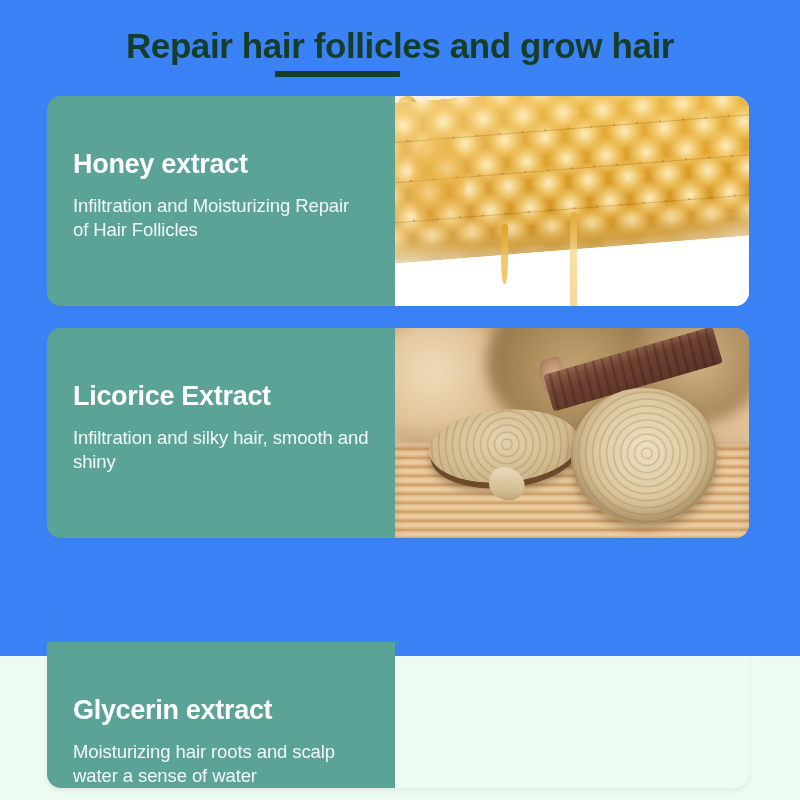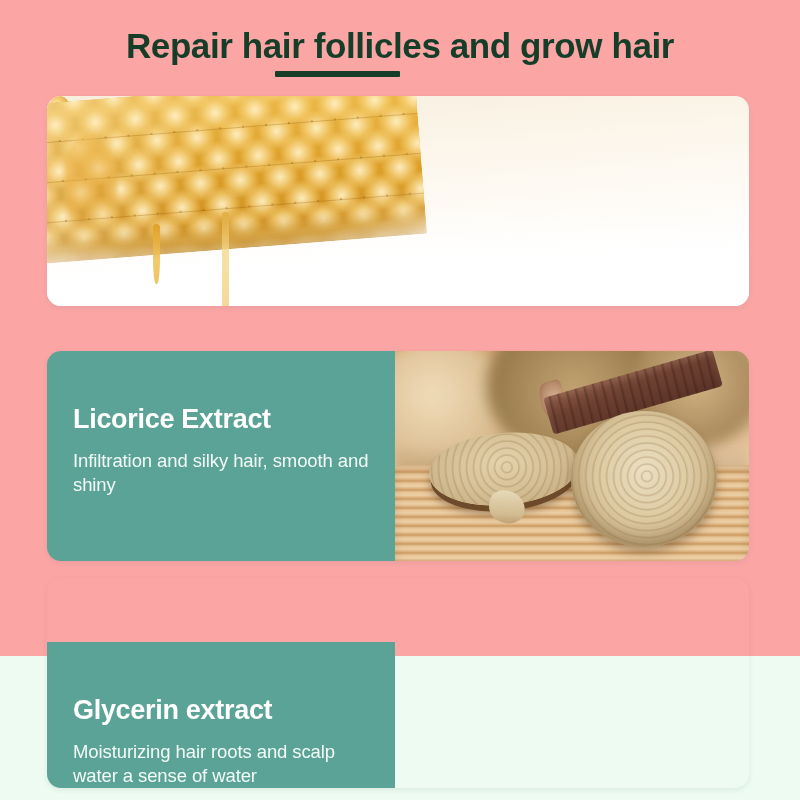--- a/index.html
+++ b/index.html
@@ -13,21 +13,21 @@
     overflow: hidden;
     background: #edfbf2;
     font-family: "Liberation Sans", sans-serif;
     -webkit-font-smoothing: antialiased;
   }
 
   .page {
     position: relative;
     width: 800px;
     height: 656px;
-    background: #fca5a5;
+    background: #3b82f6;
     box-sizing: border-box;
   }
 
   
   .title-wrap {
     position: absolute;
     left: 0;
     top: 24px;
     width: 800px;
     text-align: center;
@@ -57,21 +57,21 @@
     position: absolute;
     left: 47px;
     width: 702px;
     height: 210px;
     border-radius: 14px;
     overflow: hidden;
     display: flex;
     box-shadow: 0 2px 5px rgba(60,110,95,0.10);
   }
   .card-1 { top: 96px; }
-  .card-2 { top: 351px; }
+  .card-2 { top: 328px; }
   .card-3 { top: 578px; align-items: flex-end; }
 
   .card-text {
     width: 348px;
     flex: 0 0 348px;
     background: #5ba396;
     box-sizing: border-box;
     padding: 52px 26px 0 26px;
   }
   .card-heading {
@@ -343,20 +343,24 @@
 <body>
 
 <div class="page">
 
   <div class="title-wrap">
     <div class="title">Repair hair follicles and grow hair</div>
     <div class="title-underline"></div>
   </div>
 
   <div class="card card-1">
+    <div class="card-text">
+      <p class="card-heading">Honey extract</p>
+      <p class="card-desc">Infiltration and Moisturizing Repair of Hair Follicles</p>
+    </div>
     <div class="card-media media-honey">
       <div class="honeycomb">
         <div class="honeycomb-cells"></div>
         <div class="honeycomb-edge"></div>
       </div>
       <div class="honey-smear"></div>
       <div class="drip drip-stream-a"></div>
       <div class="drop-a"></div>
       <div class="drip drip-stream-b"></div>
     </div>

